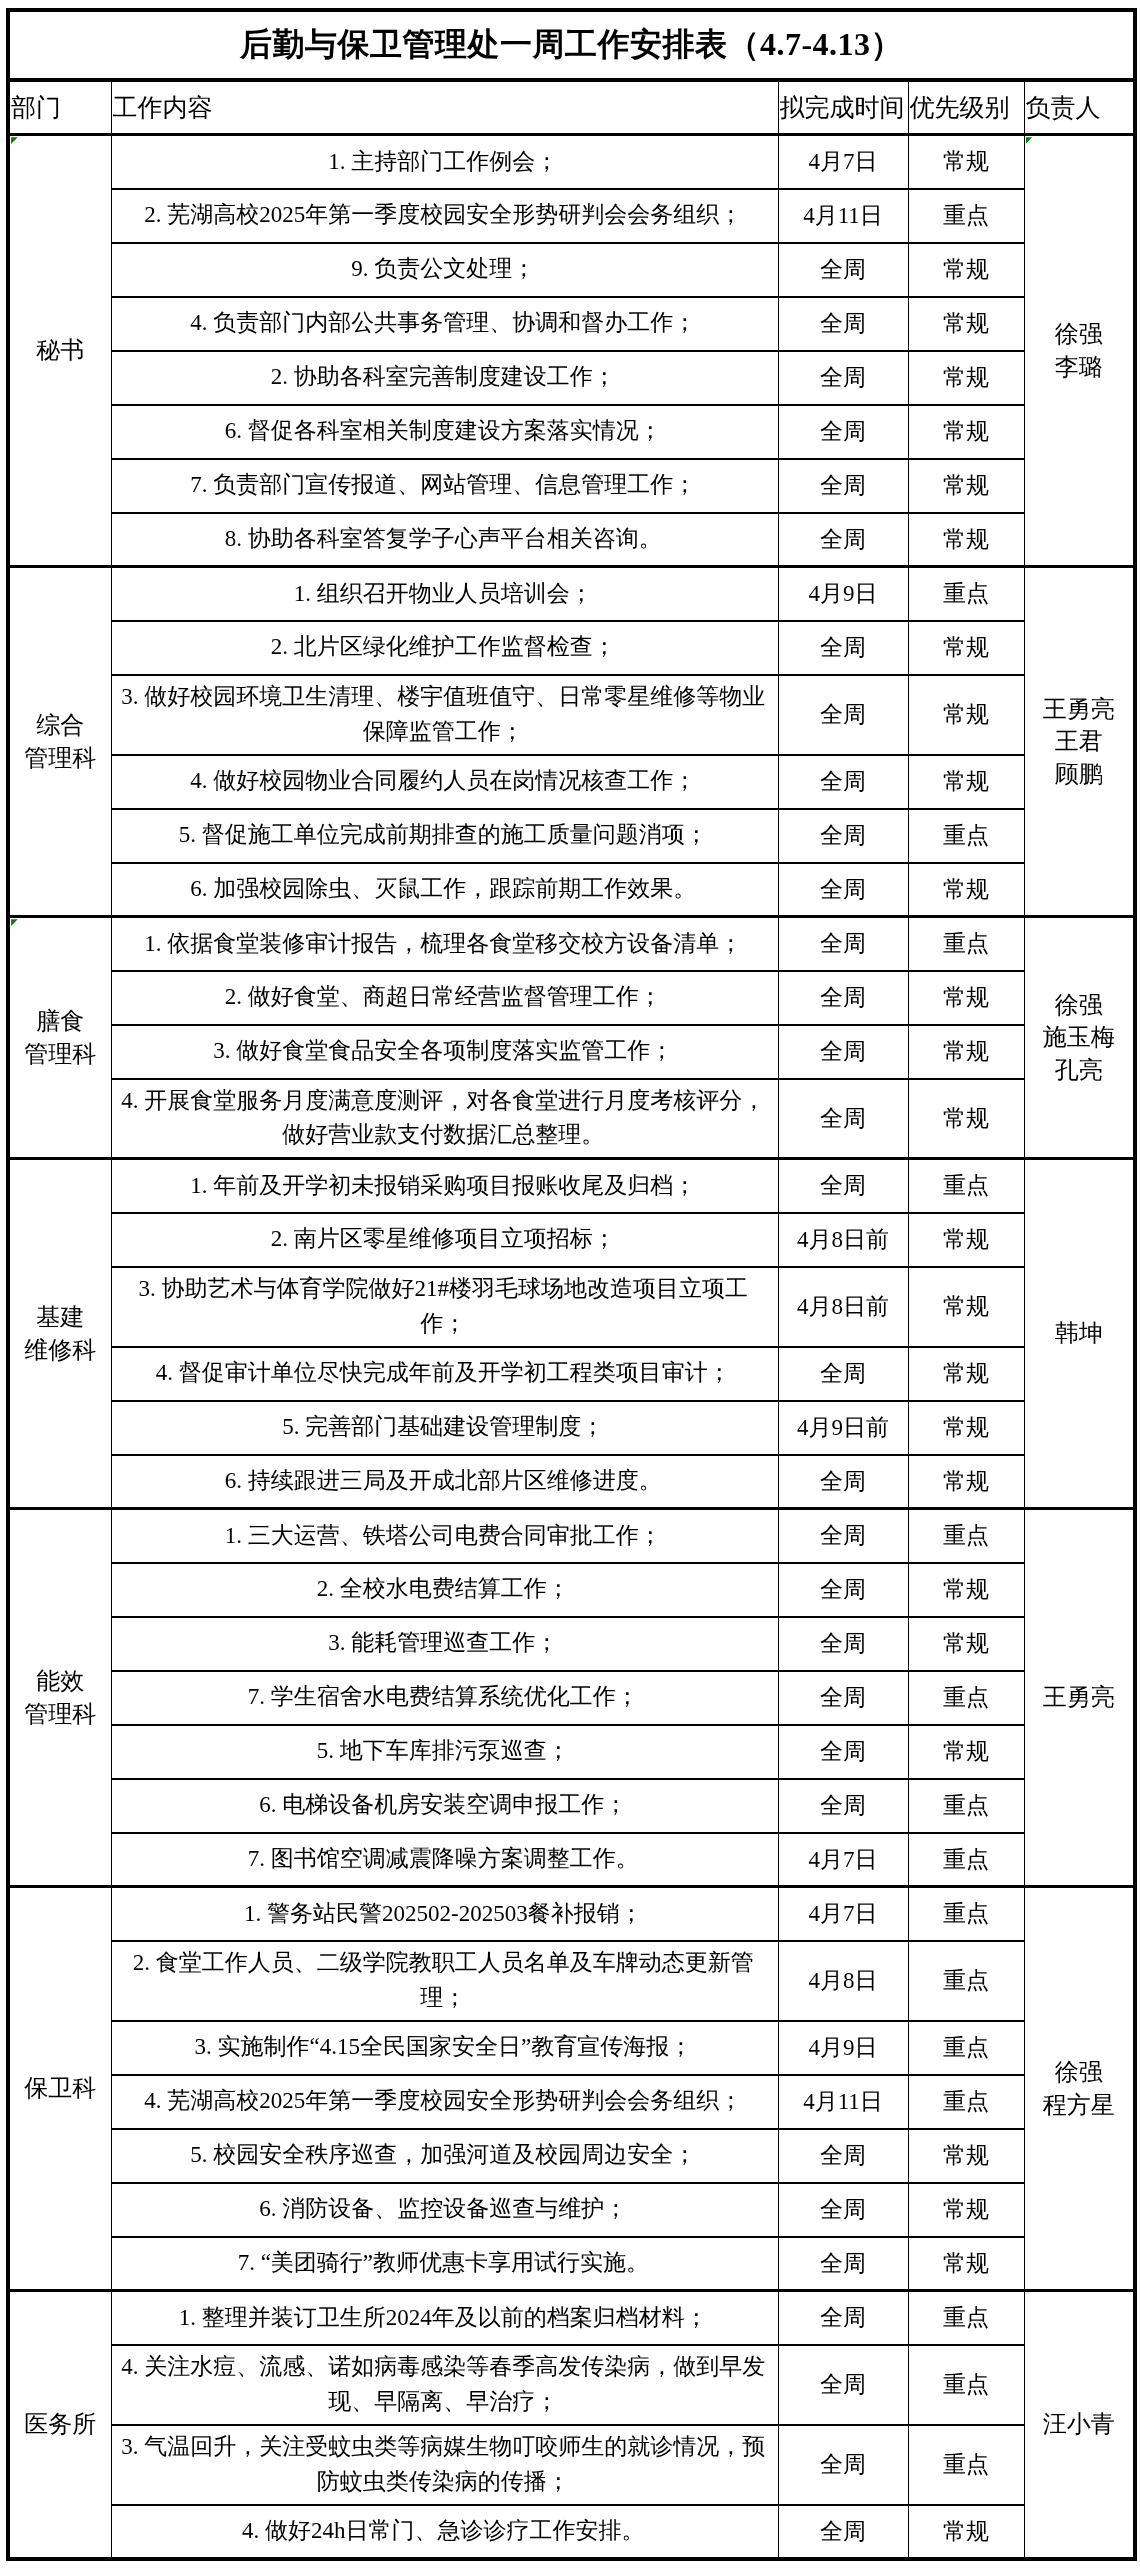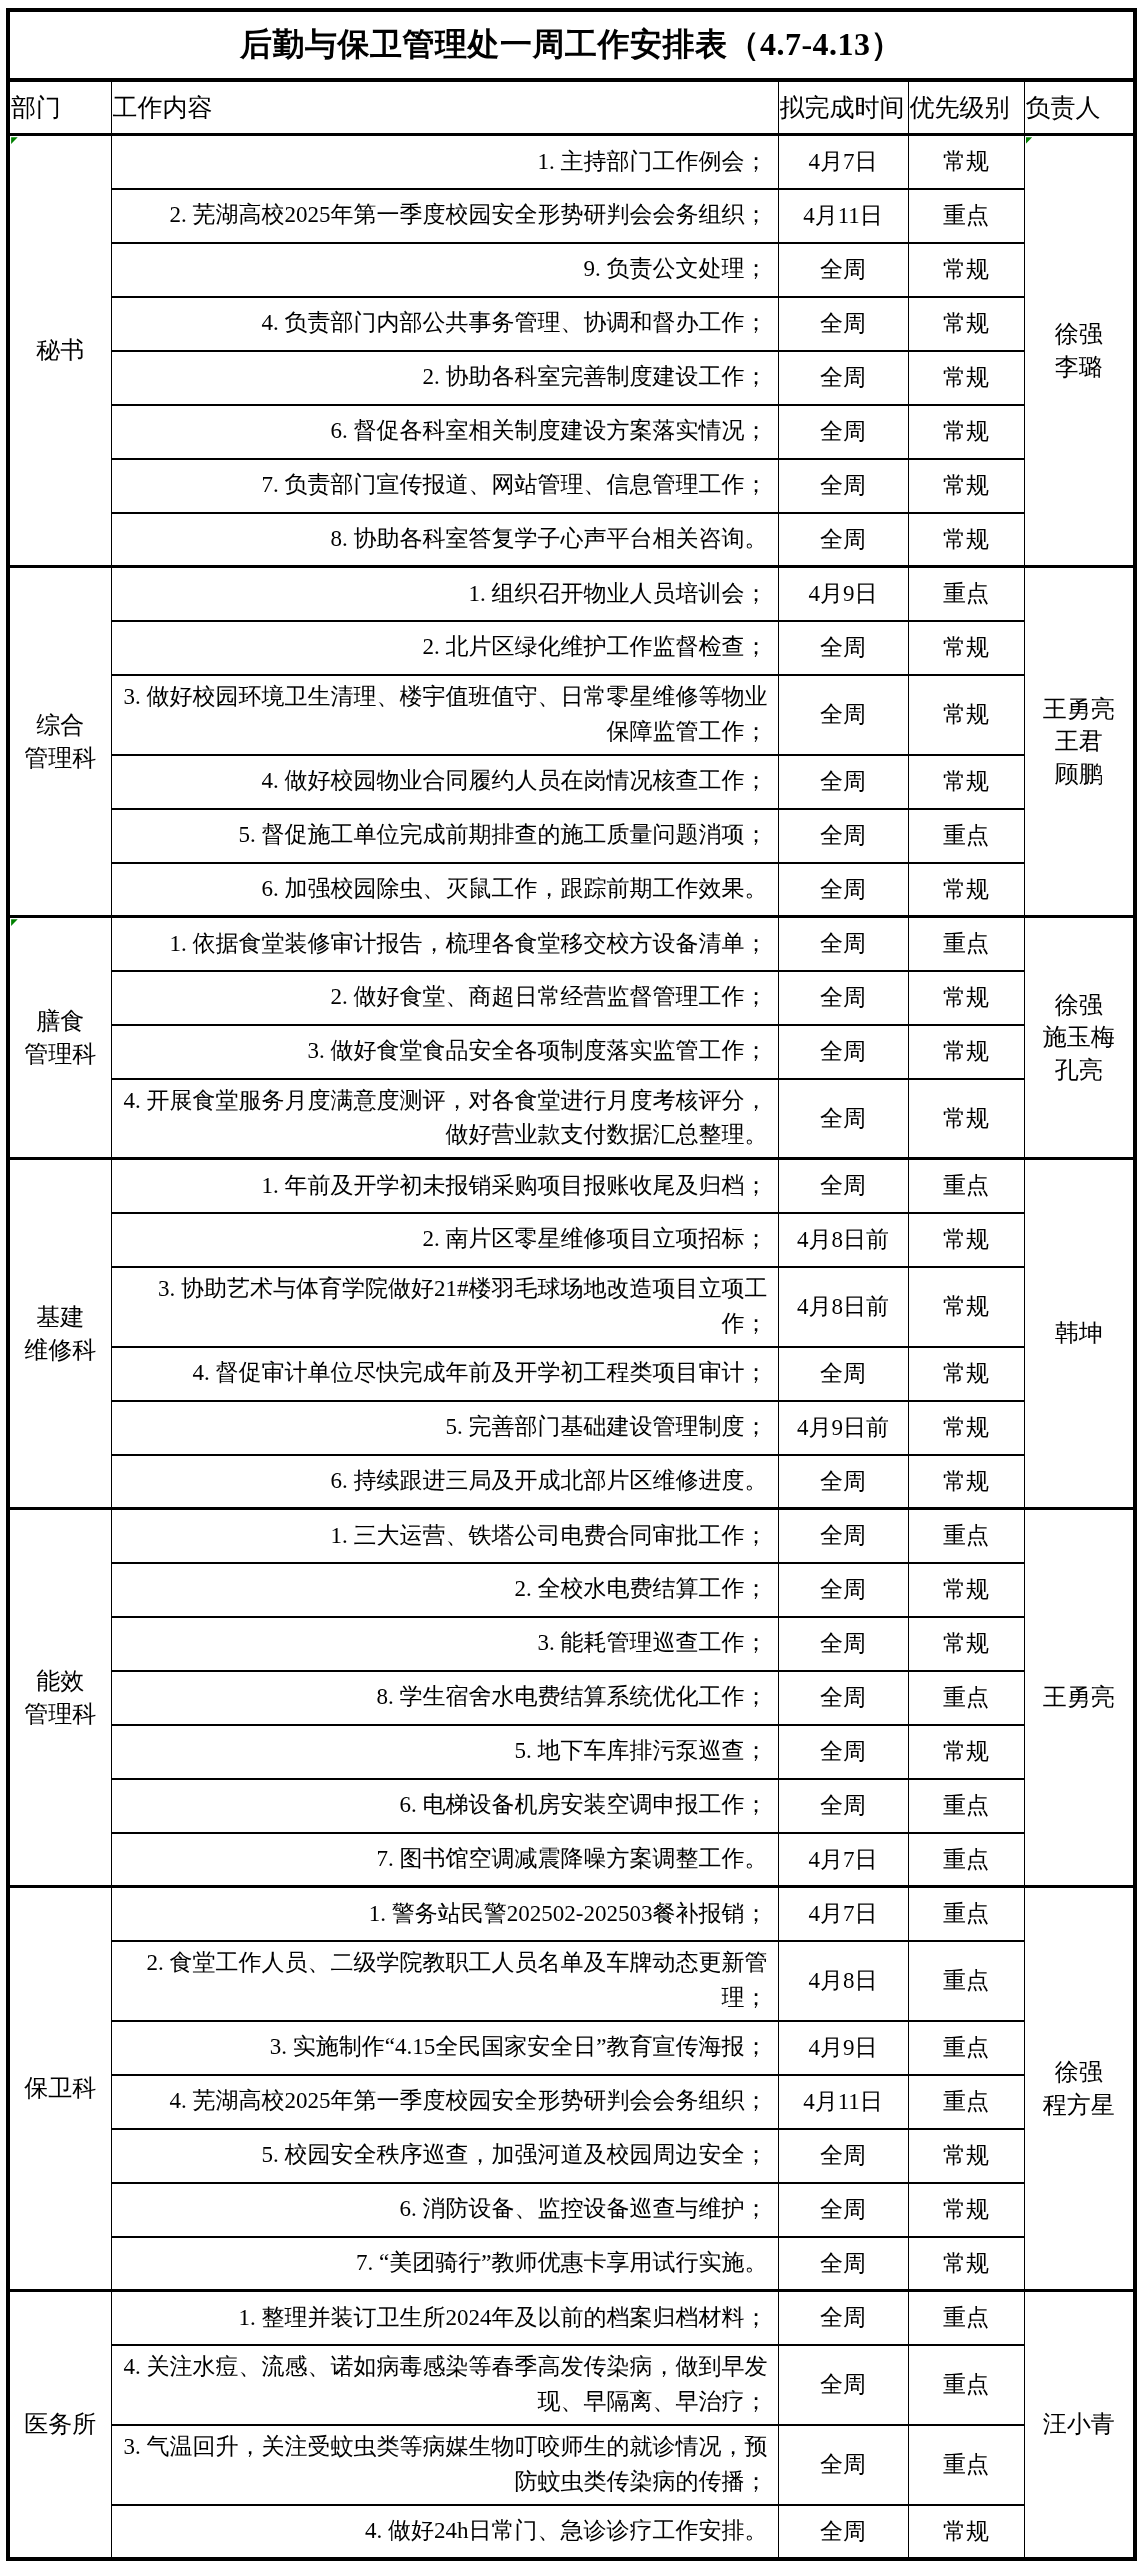--- a/index.html
+++ b/index.html
@@ -51,21 +51,21 @@
   tr.row-single { height: 54px; }
   tr.row-tall   { height: 80px; }
   tr.section-start td { border-top-width: 3.3px; }
   td.cell-dept, td.cell-owner {
     text-align: center;
     font-size: 24px;
     line-height: 1.35;
     position: relative;
   }
   td.cell-content {
-    text-align: right;
+    text-align: center;
     padding: 2.2px 10px 2.2px 7.7px;
     font-size: 23px;
     line-height: 1.5;
   }
   td.cell-time, td.cell-priority {
     text-align: center;
     font-size: 23px;
     position: relative;
   }
   .flag {
@@ -272,21 +272,21 @@
           <td class="cell-content">2. 全校水电费结算工作；</td>
           <td class="cell-time">全周</td>
           <td class="cell-priority">常规</td>
         </tr>
         <tr class="row-single">
           <td class="cell-content">3. 能耗管理巡查工作；</td>
           <td class="cell-time">全周</td>
           <td class="cell-priority">常规</td>
         </tr>
         <tr class="row-single">
-          <td class="cell-content">8. 学生宿舍水电费结算系统优化工作；</td>
+          <td class="cell-content">7. 学生宿舍水电费结算系统优化工作；</td>
           <td class="cell-time">全周</td>
           <td class="cell-priority">重点</td>
         </tr>
         <tr class="row-single">
           <td class="cell-content">5. 地下车库排污泵巡查；</td>
           <td class="cell-time">全周</td>
           <td class="cell-priority">常规</td>
         </tr>
         <tr class="row-single">
           <td class="cell-content">6. 电梯设备机房安装空调申报工作；</td>

